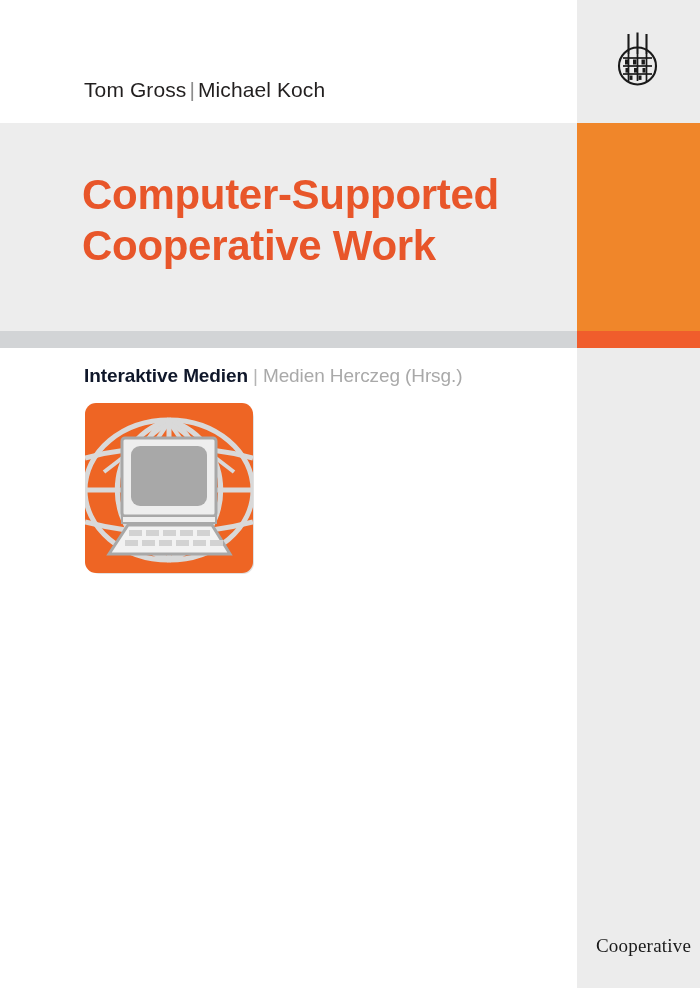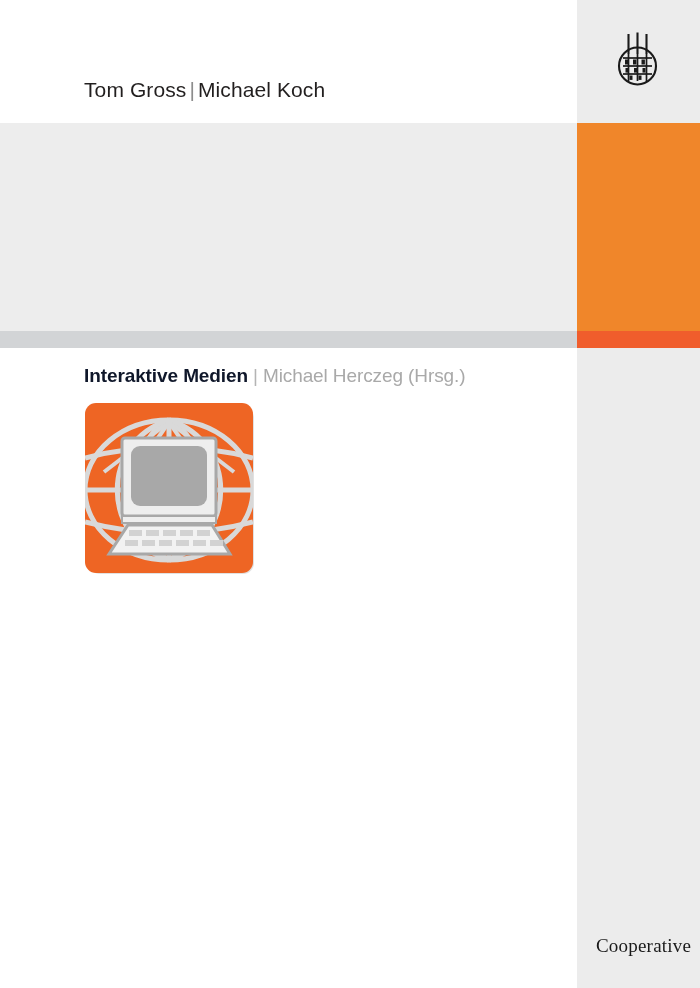--- a/index.html
+++ b/index.html
@@ -199,24 +199,26 @@
         <rect x="28.5" y="47.5" width="3" height="4.4"></rect>
       </g>
     </svg>
   </div>
 
   <div class="authors">
     <span>Tom Gross</span><span class="sep">|</span><span>Michael Koch</span>
   </div>
 
   <div class="title">
+    <span class="line">Computer-Supported</span>
+    <span class="line">Cooperative Work</span>
   </div>
 
   <div class="series">
-    <span class="series-name">Interaktive Medien</span><span class="series-sep">|</span><span class="series-editor">Michael Herczeg (Hrsg.)</span>
+    <span class="series-name">Interaktive Medien</span><span class="series-sep">|</span><span class="series-editor">Medien Herczeg (Hrsg.)</span>
   </div>
 
   <div class="emblem">
     <svg viewBox="0 0 170 172" width="170" height="172" xmlns="http://www.w3.org/2000/svg">
       <defs>
         <clipPath id="tileClip">
           <rect x="1" y="1" width="168" height="170" rx="11" ry="11"></rect>
         </clipPath>
       </defs>
 

